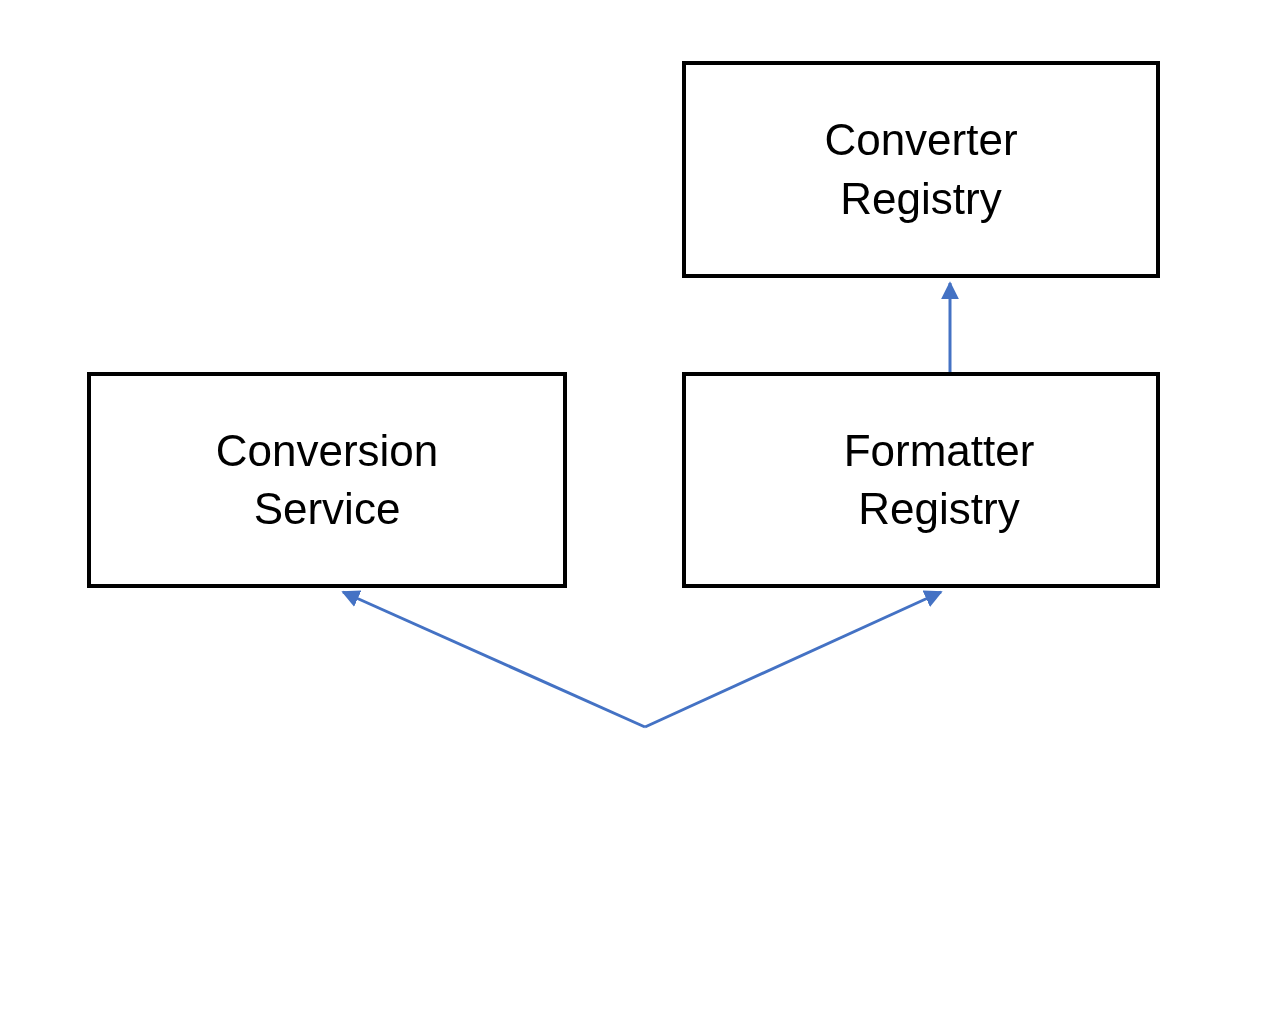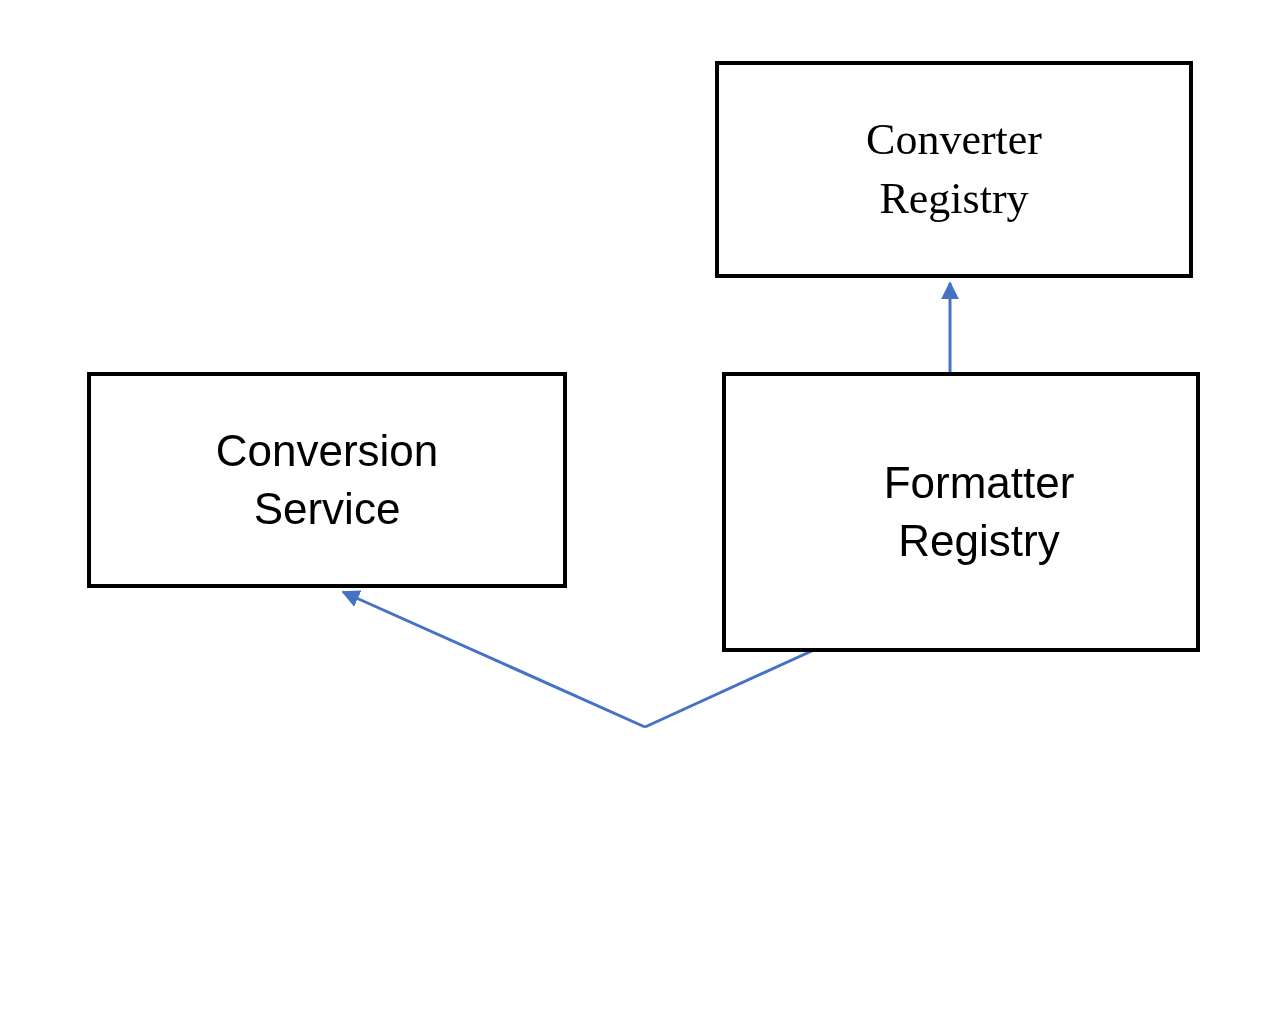--- a/index.html
+++ b/index.html
@@ -24,23 +24,23 @@
     align-items: center;
     justify-content: center;
     text-align: center;
   }
   .node-label {
     white-space: pre-line;
     font-size: 44px;
     line-height: 1.32;
     color: #000000;
   }
-  #node-converter-registry   { left: 715px; top: 61px;  width: 478px; height: 217px; font-family: Liberation Serif, serif; }
+  #node-converter-registry   { left: 682px; top: 61px;  width: 478px; height: 217px; }
   #node-conversion-service   { left: 87px;  top: 372px; width: 480px; height: 216px; }
-  #node-formatter-registry   { left: 722px; top: 372px; width: 478px; height: 280px; padding-left: 36px; }
+  #node-formatter-registry   { left: 682px; top: 372px; width: 478px; height: 216px; padding-left: 36px; }
   #node-default-formatting   { left: 305px; top: 727px; width: 680px; height: 217px; }
   .edges-overlay {
     position: absolute;
     left: 0;
     top: 0;
     width: 1282px;
     height: 1010px;
     pointer-events: none;
   }
 </style>

